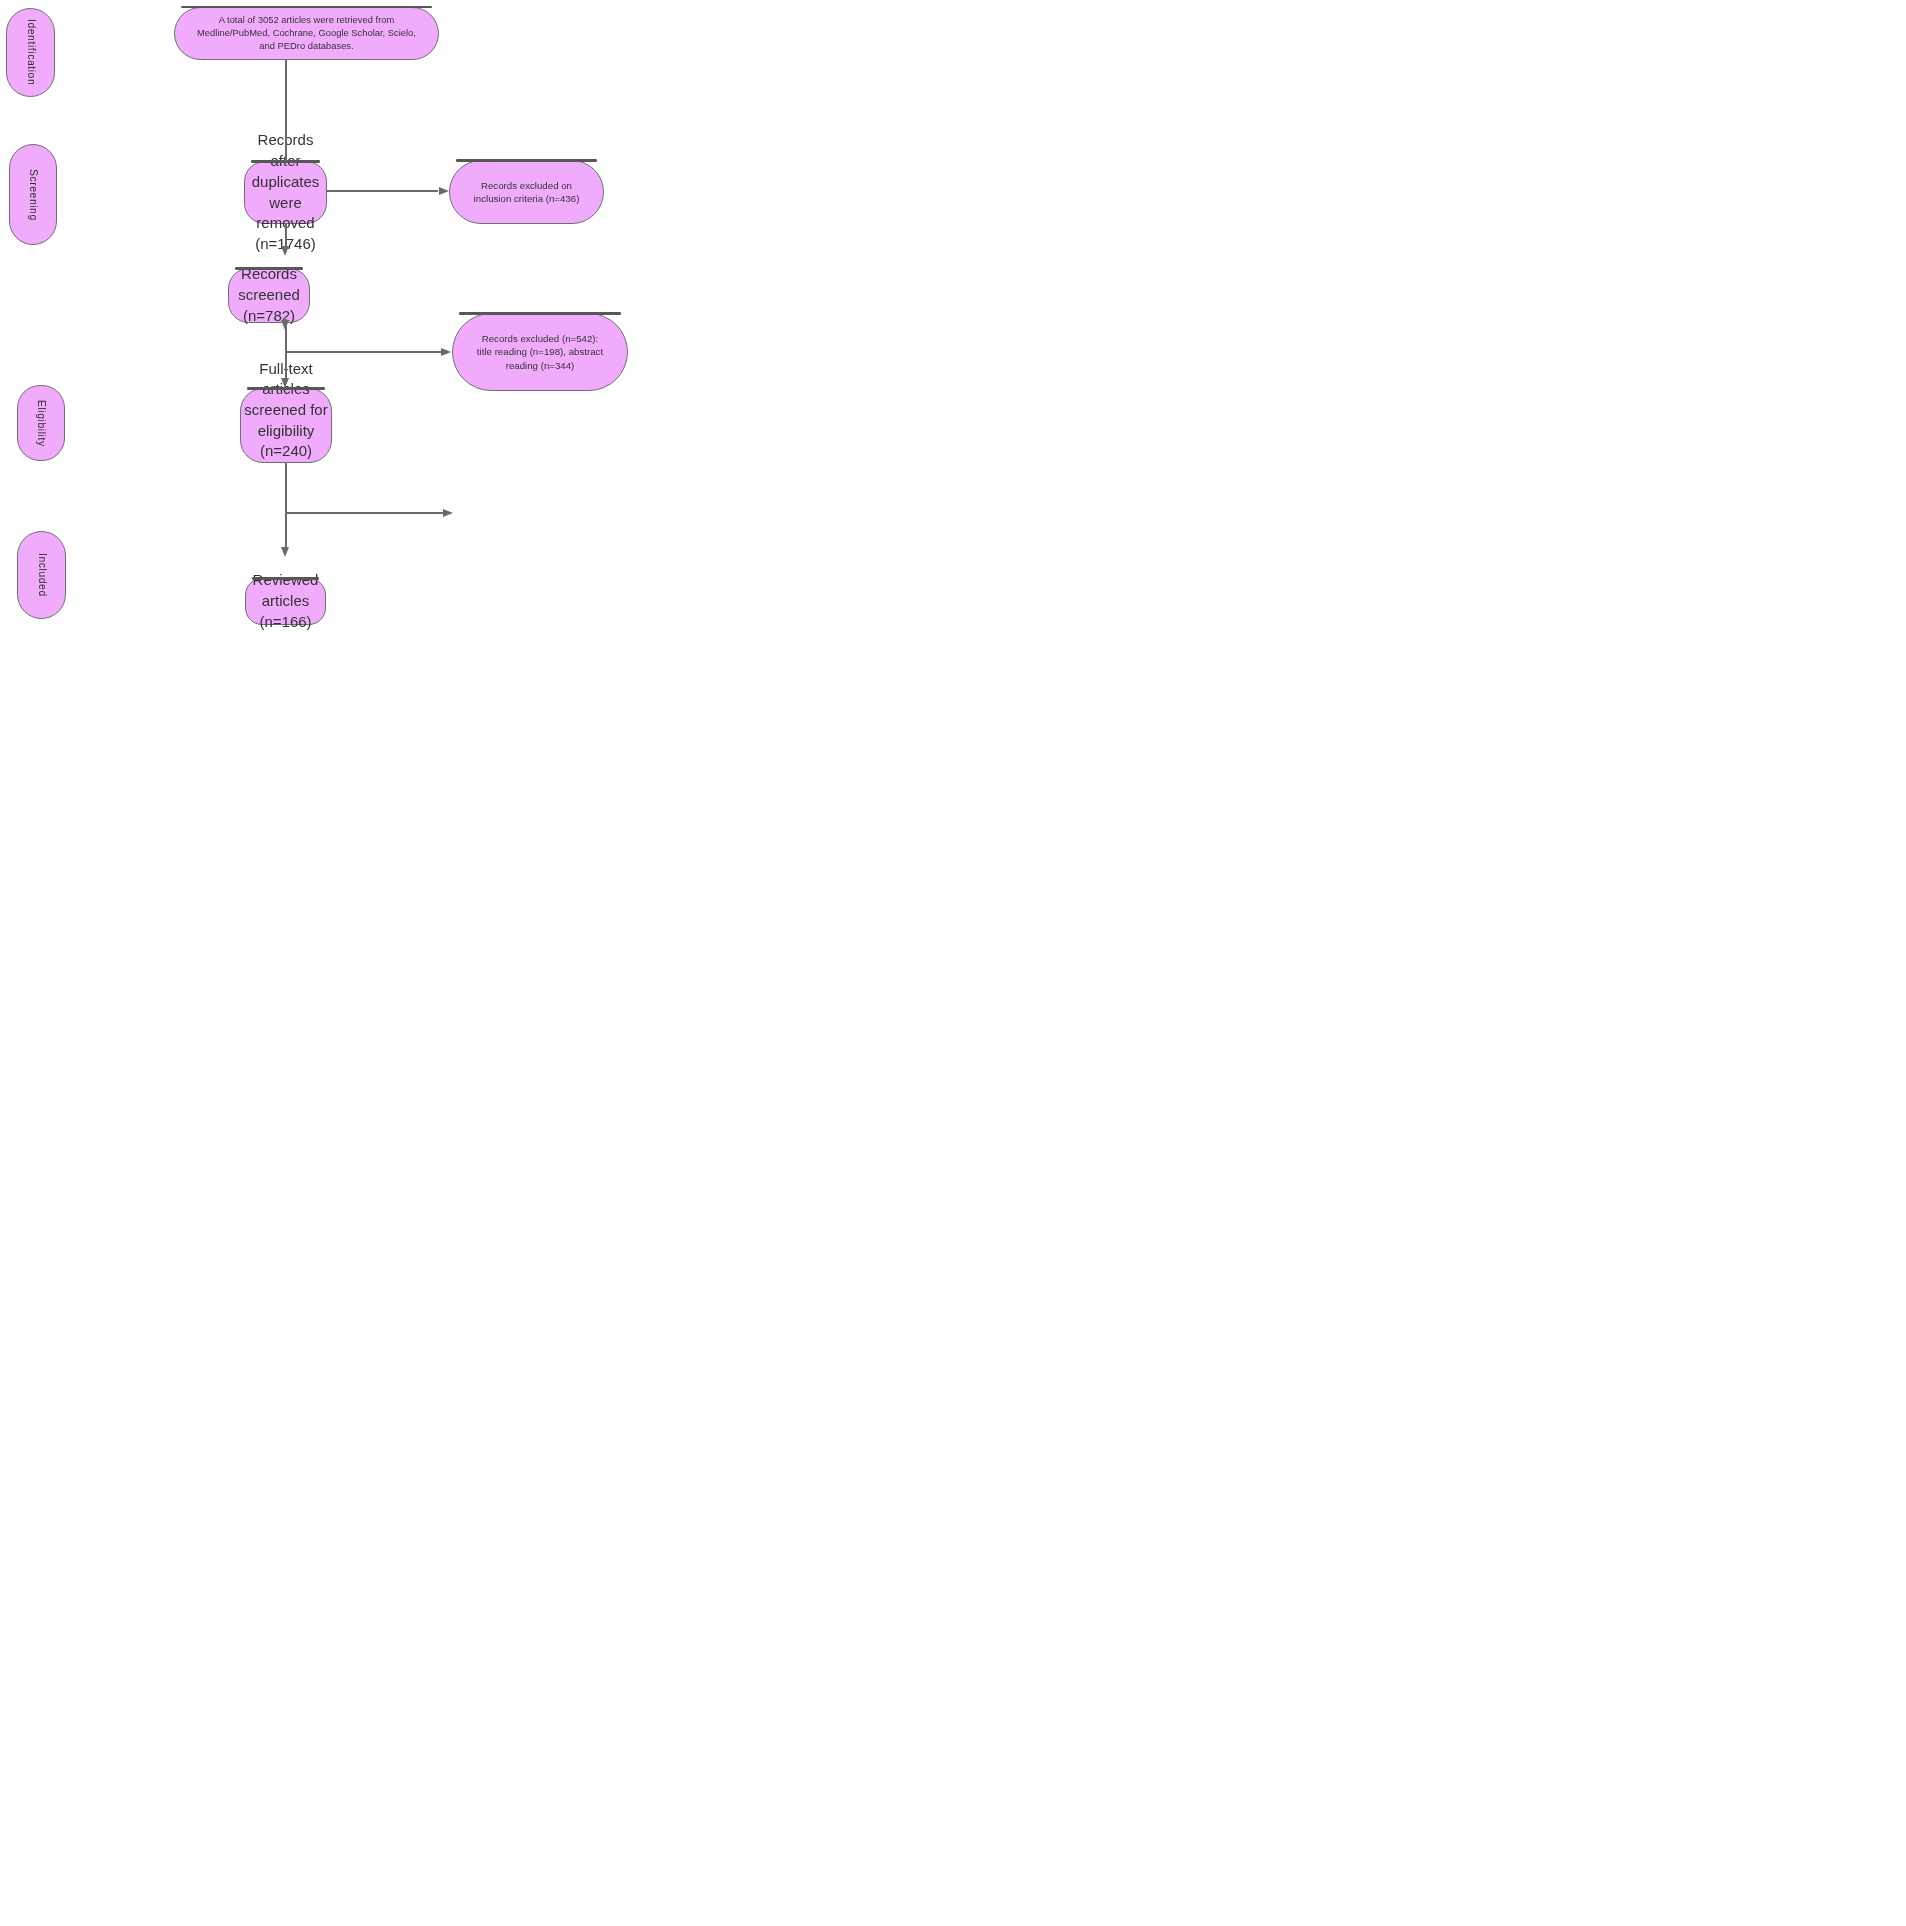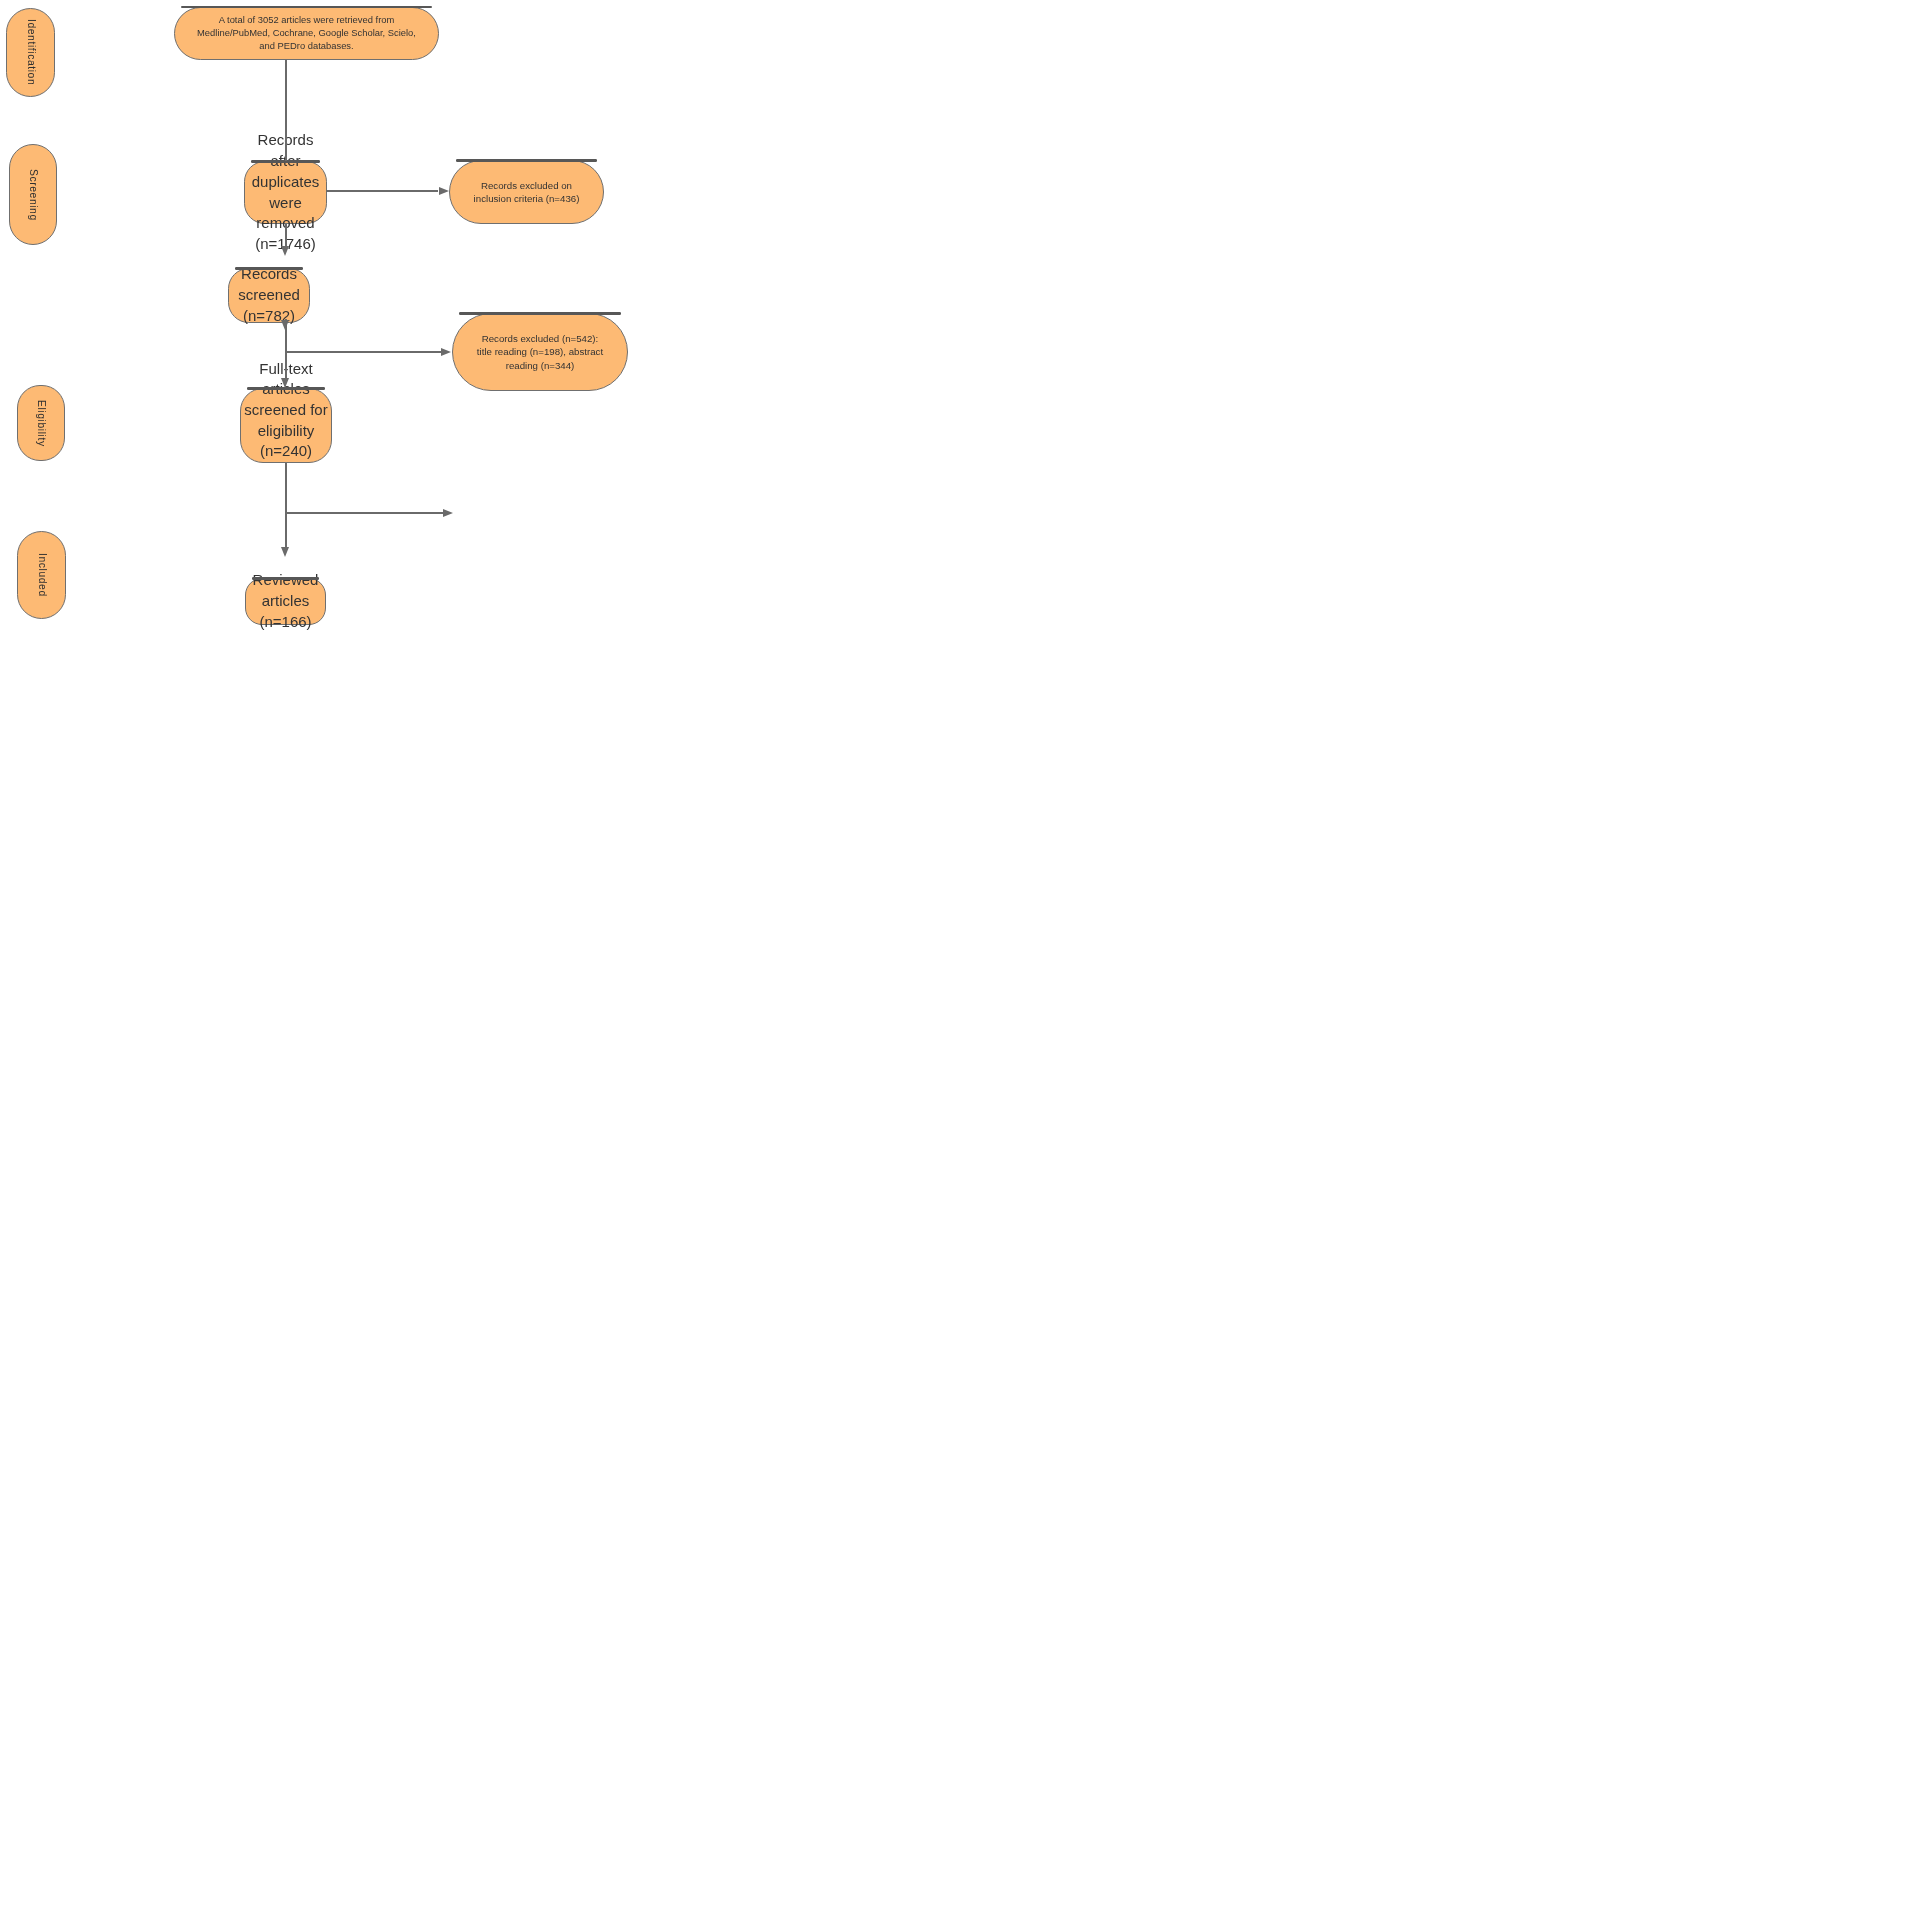--- a/index.html
+++ b/index.html
@@ -1,21 +1,21 @@
 <!DOCTYPE html>
 <html style="font-size:9.7px"><head>
 <meta charset="utf-8">
 <style>
   html,body{margin:0;padding:0;background:#ffffff;}
   .canvas{
     position:relative;width:635px;height:642px;background:#ffffff;
     font-family:"Liberation Sans", sans-serif;color:#333333;overflow:hidden;
   }
   .box{
-    position:absolute;box-sizing:border-box;background:#fdba74;
+    position:absolute;box-sizing:border-box;background:#f0abfc;
     border:1.8px solid #6f6f6f;display:flex;align-items:center;justify-content:center;
     text-align:center;line-height:1.38;
   }
   .box .txt{width:100%;}
   
   .band::before{
     content:"";position:absolute;left:6px;right:6px;top:-1.8px;height:2.4px;
     background:#575757;border-radius:1.2px;
   }
   .stage{

